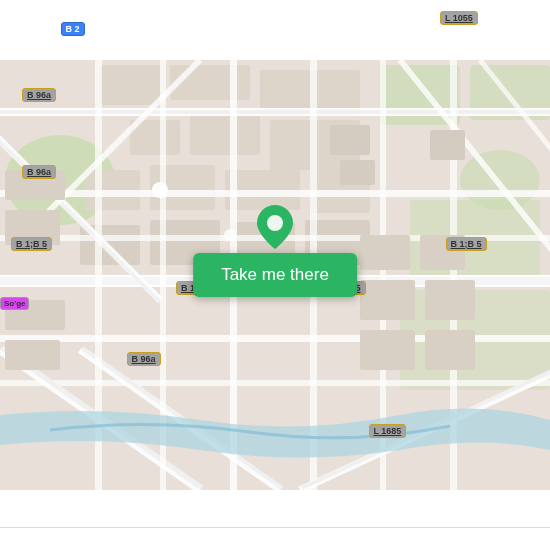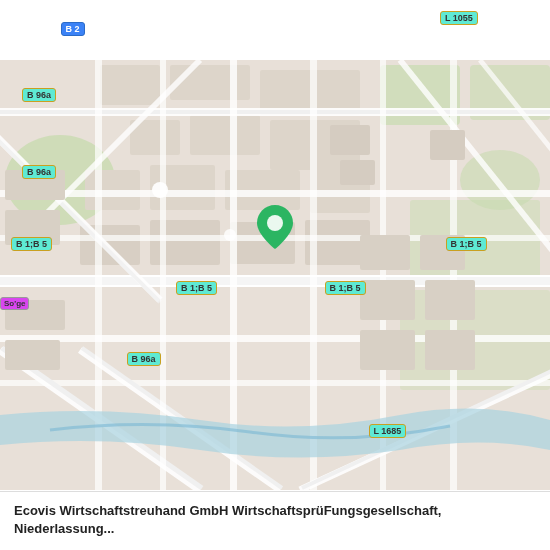--- a/index.html
+++ b/index.html
@@ -111,23 +111,24 @@
       border: 1.5px solid #999;
       border-radius: 3px;
       font-size: 9px;
       font-weight: bold;
       color: #333;
       padding: 1px 4px;
       white-space: nowrap;
     }
 
     .road-badge-yellow {
-      background: #5eead4;
+      background: #a3a3a3;
       border-color: #c9a020;
       color: #333;
+      text-decoration: underline;
     }
 
     .road-badge-blue {
       background: #3b82f6;
       border-color: #2a6bc8;
       color: white;
     }
   </style>
 </head>
 <body>
@@ -236,17 +237,17 @@
   <div class="road-badge road-badge-yellow" style="top:77%;left:67%;">L 1685</div>
   <div class="road-badge" style="top:54%;left:0%;font-size:8px;padding:1px 3px;">So'ge</div>
 
   <div id="location-pin">
     <svg width="36" height="44" viewBox="0 0 36 44" xmlns="http://www.w3.org/2000/svg">
       <path d="M18 0 C8 0 0 8 0 18 C0 30 18 44 18 44 C18 44 36 30 36 18 C36 8 28 0 18 0Z" fill="#2bb562"></path>
       <circle cx="18" cy="18" r="8" fill="white" opacity="0.9"></circle>
     </svg>
   </div>
 
+  <button id="take-me-there-btn" style="background-color: rgb(43, 181, 98); color: rgb(255, 255, 255);">Take me there</button>
 
   <div id="bottom-panel">
-    <div id="place-name">Ecovis Wirtschaftstreuhand GmbH WirtschaftsprüFungsgesellschaft, Niederlassung...</div>
   </div>
 </div>
 
 </body></html>

